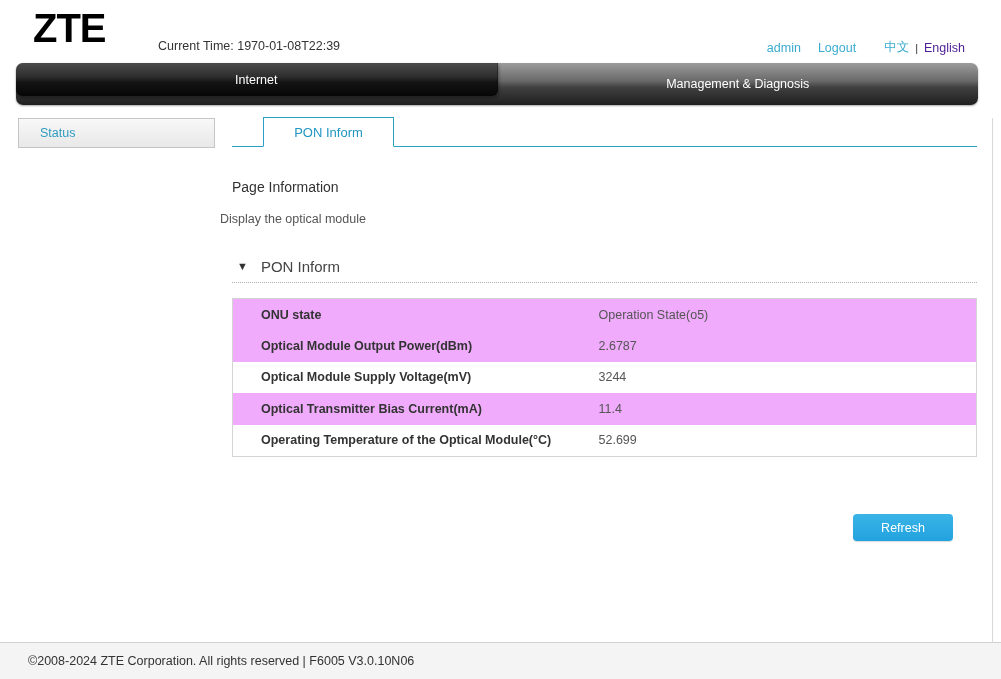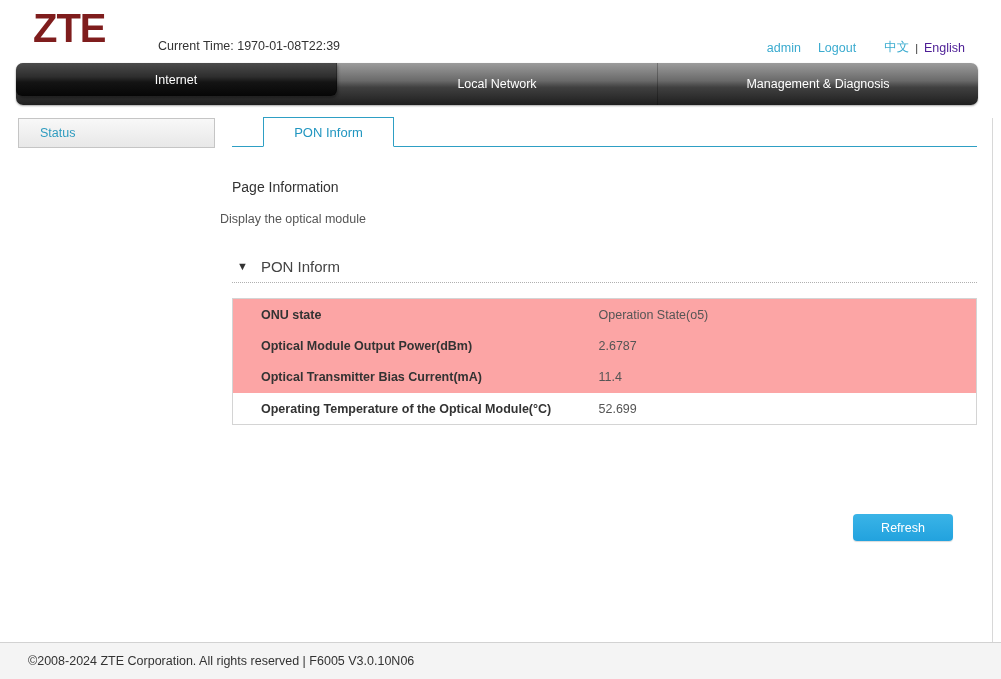--- a/index.html
+++ b/index.html
@@ -8,21 +8,21 @@
     position:relative;
     background:#ffffff;
     font-family:"Liberation Sans", sans-serif;
     overflow:hidden;
   }
 
   
   .logo {
     position:absolute; left:33px; top:6px;
     font-size:40px; font-weight:bold; letter-spacing:-1px;
-    color:#7f1d1d;
+    color:#000000;
   }
   .current-time {
     position:absolute; left:158px; top:39px;
     font-size:12.5px; color:#333;
   }
   .header-links {
     position:absolute; top:39px; right:36px;
     display:flex; align-items:center; font-size:12.5px;margin-left:7px;
   }
   .hlink { color:#3aabcf; text-decoration:none; cursor:pointer; }
@@ -111,21 +111,21 @@
 
   
   .pon-table {
     position:absolute; left:232px; top:298px;
     width:745px;
     border-collapse:collapse;
     border:1px solid #d4d4d4;
     font-size:12.5px;
   }
   .pon-table td { height:31.6px; vertical-align:middle; }
-  .pon-table tr.alt { background:#fca5a5; }
+  .pon-table tr.alt { background:#f0abfc; }
   .td-label { padding-left:28px; font-weight:bold; color:#333; width:366px; }
   .td-value { color:#555; }
 
   
   .refresh-btn {
     position:absolute; left:853px; top:514px;
     width:100px; height:27px;
     background:linear-gradient(to bottom,#3ab4e7,#22a2de);
     border:none; border-radius:4px;
     color:#ffffff; font-size:12.5px;
@@ -154,21 +154,20 @@
 <div class="header-links">
   <a class="hlink admin">admin</a>
   <a class="hlink logout">Logout</a>
   <a class="hlink lang-zh">中文</a>
   <span class="lang-sep">|</span>
   <span class="lang-en">English</span>
 </div>
 
 <div class="navbar">
   <div class="nav-item active">Internet</div>
-  <div class="nav-item">Local Network</div>
   <div class="nav-item">Management &amp; Diagnosis</div>
 </div>
 
 <div class="sidebar-item">Status</div>
 
 <div class="tabstrip">
   <div class="tab-active">PON Inform</div>
 </div>
 <div class="content-right-line"></div>
 
@@ -183,20 +182,24 @@
 <table class="pon-table">
   <tbody>
     <tr class="alt">
       <td class="td-label">ONU state</td>
       <td class="td-value">Operation State(o5)</td>
     </tr>
     <tr class="alt">
       <td class="td-label">Optical Module Output Power(dBm)</td>
       <td class="td-value">2.6787</td>
     </tr>
+    <tr>
+      <td class="td-label">Optical Module Supply Voltage(mV)</td>
+      <td class="td-value">3244</td>
+    </tr>
     <tr class="alt">
       <td class="td-label">Optical Transmitter Bias Current(mA)</td>
       <td class="td-value">11.4</td>
     </tr>
     <tr>
       <td class="td-label">Operating Temperature of the Optical Module(°C)</td>
       <td class="td-value">52.699</td>
     </tr>
   </tbody>
 </table>

